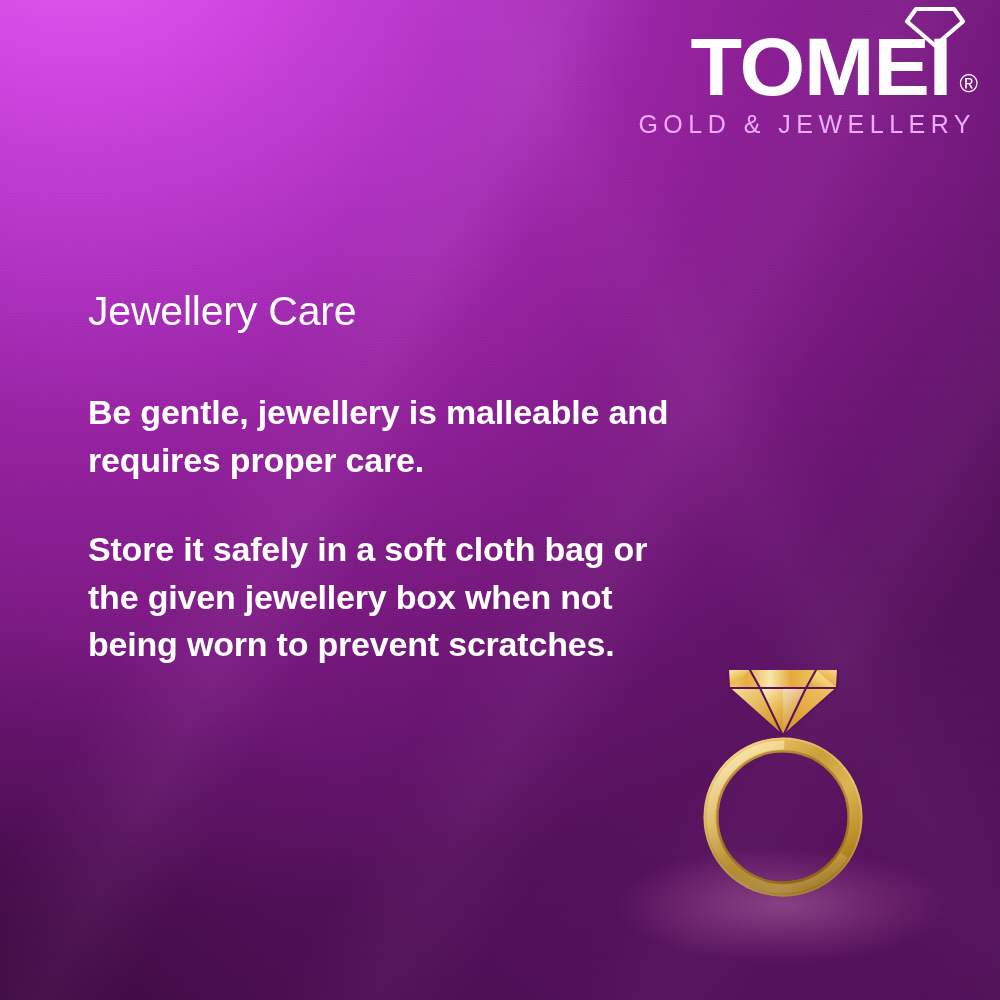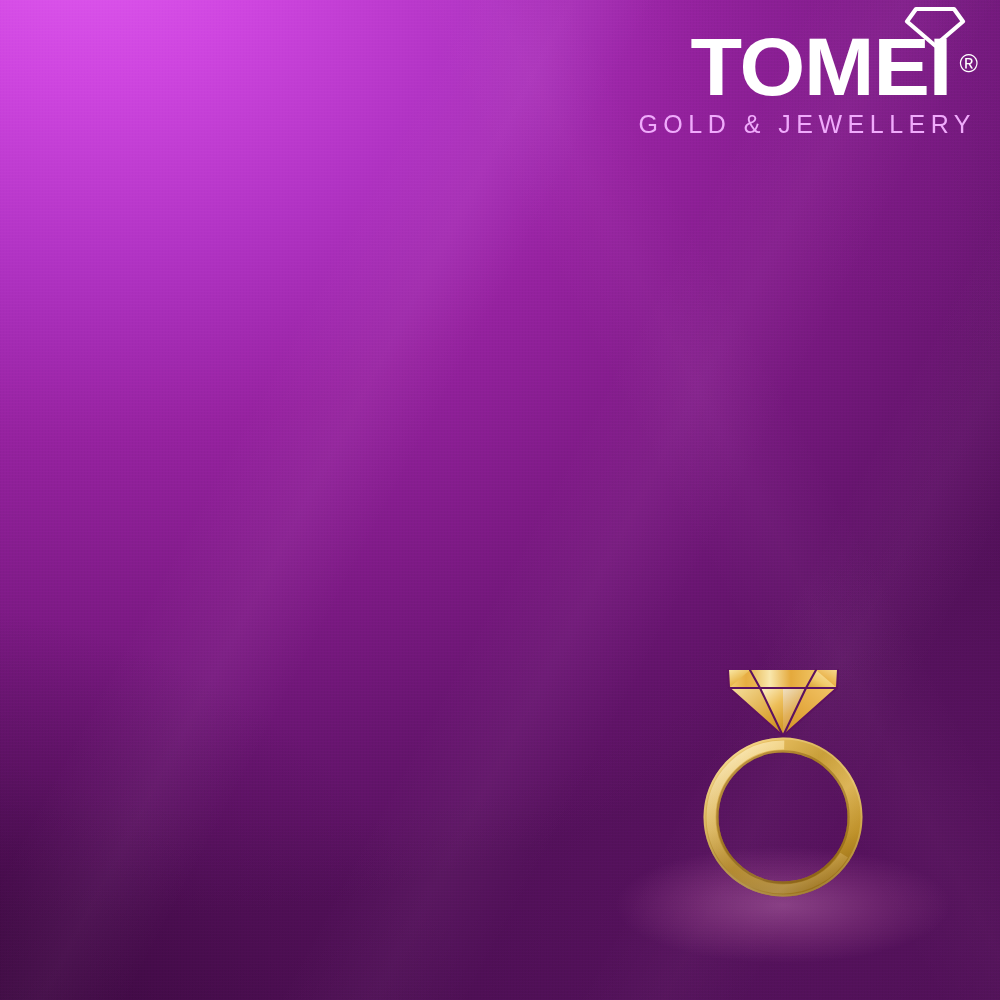--- a/index.html
+++ b/index.html
@@ -80,21 +80,21 @@
   }
   .logo-diamond-icon {
     position: absolute;
     top: 0px;
     right: 12px;
     width: 62px;
     height: 42px;
   }
   .logo-wordmark-row {
     display: flex;
-    align-items: center;
+    align-items: flex-end;
     justify-content: flex-end;
     margin-top: 26px;
   }
   .logo-wordmark {
     font-family: "Liberation Sans", sans-serif;
     font-weight: bold;
     font-size: 82px;
     line-height: 0.86;
     letter-spacing: -1px;
     color: #ffffff;
@@ -186,20 +186,25 @@
     </svg>
 
     <div class="logo-wordmark-row">
       <span class="logo-wordmark">TOMEI</span>
       <span class="logo-reg">®</span>
     </div>
 
     <div class="logo-sub">GOLD &amp; JEWELLERY</div>
   </div>
 
+  <div class="copy">
+    <h1 class="copy-heading">Jewellery Care</h1>
+    <p class="copy-para">Be gentle, jewellery is malleable and requires proper care.</p>
+    <p class="copy-para">Store it safely in a soft cloth bag or the given jewellery box when not being worn to prevent scratches.</p>
+  </div>
 
   <div class="ring-art">
     <div class="ring-glow"></div>
 
     <svg class="ring-svg" viewBox="0 0 190 280">
       <defs>
         <linearGradient id="gFacetA" x1="0" y1="0" x2="1" y2="1">
           <stop offset="0%" stop-color="#fbe9a8"></stop>
           <stop offset="45%" stop-color="#e9b94f"></stop>
           <stop offset="100%" stop-color="#c98b22"></stop>

